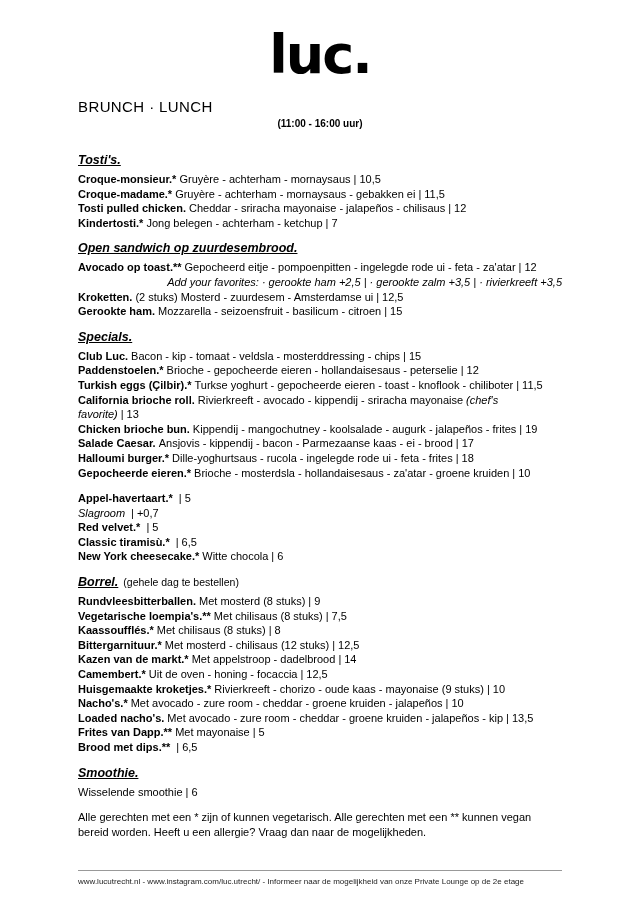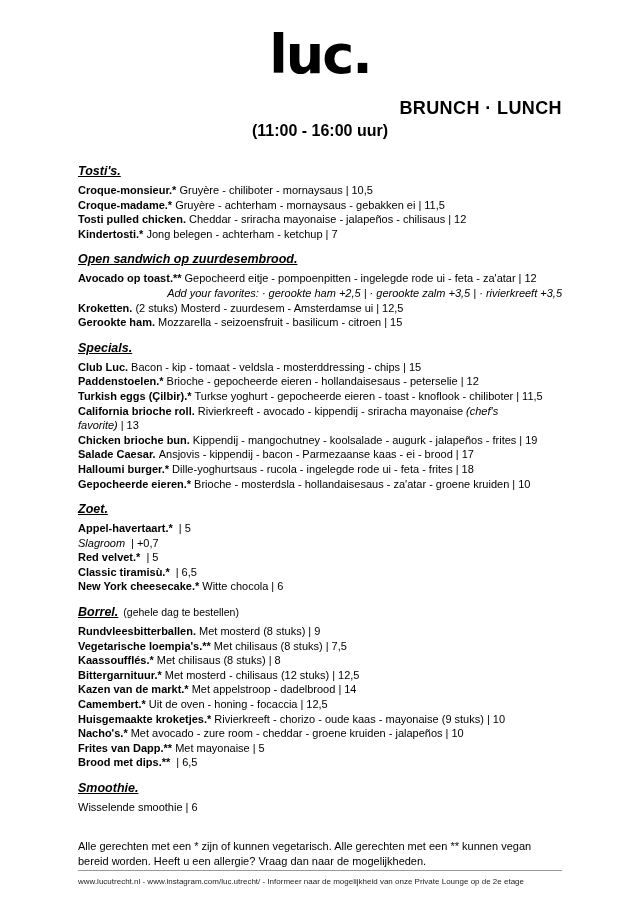--- a/index.html
+++ b/index.html
@@ -21,30 +21,30 @@
   .logo {
     text-align: center;
     font-family: "DejaVu Sans", sans-serif;
     font-weight: bold;
     font-size: 54px;
     line-height: 1;
     letter-spacing: -2px;
     margin-top: 6px;
   }
   .title {
-    text-align: right;
-    font-weight: bold;
-    font-size: 18px;
+    text-align: left;
+    font-weight: normal;
+    font-size: 15px;
     letter-spacing: 0.4px;
     margin-top: 16px;
   }
   .subtitle {
     text-align: center;
     font-weight: bold;
-    font-size: 16px;
+    font-size: 10px;
     margin-top: 3px;
   }
   .sections { margin-top: 16px; }
   .menu-section { margin-bottom: 11px; margin-top: 8px; }
   .section-heading {
     font-size: 12.5px;
     font-weight: bold;
     font-style: italic;
     line-height: 15px;
     margin: 0 0 4px 0;
@@ -64,21 +64,21 @@
   .item-name { font-weight: bold; margin-right: 3px; }
   .item-desc { font-weight: normal; }
   .item-desc-note { font-style: italic; margin-left: 3px; }
   .item-sep { margin: 0 3px; }
   .item-price { font-weight: normal; }
   .item-note { font-style: italic; text-align: right; }
   .item-italic .item-name { font-weight: normal; font-style: italic; }
   .legend {
     font-size: 11px;
     line-height: 15px;
-    margin: 13px 0 0 0;
+    margin: 0 0 0 0;
   }
   .footer { margin-top: auto; }
   .footer-rule {
     border: none;
     border-top: 1px solid #999999;
     margin: 0 0 6px 0;
   }
   .footer-text {
     font-size: 8px;
     color: #222222;
@@ -92,21 +92,21 @@
 <div class="page">
 
   <div class="logo">luc.</div>
 
   <div class="title">BRUNCH · LUNCH</div>
   <div class="subtitle">(11:00 - 16:00 uur)</div>
 
   <div class="sections" id="sections">
       <section class="menu-section">
         <h2 class="section-heading"><span class="heading-text">Tosti's.</span></h2>
-        <div class="menu-item"><span class="item-name">Croque-monsieur.*</span><span class="item-desc">Gruyère - chiliboter - mornaysaus</span><span class="item-sep">|</span><span class="item-price">10,5</span></div>
+        <div class="menu-item"><span class="item-name">Croque-monsieur.*</span><span class="item-desc">Gruyère - achterham - mornaysaus</span><span class="item-sep">|</span><span class="item-price">10,5</span></div>
         <div class="menu-item"><span class="item-name">Croque-madame.*</span><span class="item-desc">Gruyère - achterham - mornaysaus - gebakken ei</span><span class="item-sep">|</span><span class="item-price">11,5</span></div>
         <div class="menu-item"><span class="item-name">Tosti pulled chicken.</span><span class="item-desc">Cheddar - sriracha mayonaise - jalapeños - chilisaus</span><span class="item-sep">|</span><span class="item-price">12</span></div>
         <div class="menu-item"><span class="item-name">Kindertosti.*</span><span class="item-desc">Jong belegen - achterham - ketchup</span><span class="item-sep">|</span><span class="item-price">7</span></div>
       </section>
       <section class="menu-section">
         <h2 class="section-heading"><span class="heading-text">Open sandwich op zuurdesembrood.</span></h2>
         <div class="menu-item"><span class="item-name">Avocado op toast.**</span><span class="item-desc">Gepocheerd eitje - pompoenpitten - ingelegde rode ui - feta - za'atar</span><span class="item-sep">|</span><span class="item-price">12</span></div>
         <div class="menu-item item-note">Add your favorites: · gerookte ham +2,5 | · gerookte zalm +3,5 | · rivierkreeft +3,5</div>
         <div class="menu-item"><span class="item-name">Kroketten.</span><span class="item-desc">(2 stuks) Mosterd - zuurdesem - Amsterdamse ui</span><span class="item-sep">|</span><span class="item-price">12,5</span></div>
         <div class="menu-item"><span class="item-name">Gerookte ham.</span><span class="item-desc">Mozzarella - seizoensfruit - basilicum - citroen</span><span class="item-sep">|</span><span class="item-price">15</span></div>
@@ -116,37 +116,37 @@
         <div class="menu-item"><span class="item-name">Club Luc.</span><span class="item-desc">Bacon - kip - tomaat - veldsla - mosterddressing - chips</span><span class="item-sep">|</span><span class="item-price">15</span></div>
         <div class="menu-item"><span class="item-name">Paddenstoelen.*</span><span class="item-desc">Brioche - gepocheerde eieren - hollandaisesaus - peterselie</span><span class="item-sep">|</span><span class="item-price">12</span></div>
         <div class="menu-item"><span class="item-name">Turkish eggs (Çilbir).*</span><span class="item-desc">Turkse yoghurt - gepocheerde eieren - toast - knoflook - chiliboter</span><span class="item-sep">|</span><span class="item-price">11,5</span></div>
         <div class="menu-item"><span class="item-name">California brioche roll.</span><span class="item-desc">Rivierkreeft - avocado - kippendij - sriracha mayonaise</span><span class="item-desc-note">(chef's favorite)</span><span class="item-sep">|</span><span class="item-price">13</span></div>
         <div class="menu-item"><span class="item-name">Chicken brioche bun.</span><span class="item-desc">Kippendij - mangochutney - koolsalade - augurk - jalapeños - frites</span><span class="item-sep">|</span><span class="item-price">19</span></div>
         <div class="menu-item"><span class="item-name">Salade Caesar.</span><span class="item-desc">Ansjovis - kippendij - bacon - Parmezaanse kaas - ei - brood</span><span class="item-sep">|</span><span class="item-price">17</span></div>
         <div class="menu-item"><span class="item-name">Halloumi burger.*</span><span class="item-desc">Dille-yoghurtsaus - rucola - ingelegde rode ui - feta - frites</span><span class="item-sep">|</span><span class="item-price">18</span></div>
         <div class="menu-item"><span class="item-name">Gepocheerde eieren.*</span><span class="item-desc">Brioche - mosterdsla - hollandaisesaus - za'atar - groene kruiden</span><span class="item-sep">|</span><span class="item-price">10</span></div>
       </section>
       <section class="menu-section">
-        <h2 class="section-heading"><span class="heading-text">Zoet.</span></h2>
         <div class="menu-item"><span class="item-name">Appel-havertaart.*</span><span class="item-sep">|</span><span class="item-price">5</span></div>
         <div class="menu-item item-italic"><span class="item-name">Slagroom</span><span class="item-sep">|</span><span class="item-price">+0,7</span></div>
         <div class="menu-item"><span class="item-name">Red velvet.*</span><span class="item-sep">|</span><span class="item-price">5</span></div>
         <div class="menu-item"><span class="item-name">Classic tiramisù.*</span><span class="item-sep">|</span><span class="item-price">6,5</span></div>
         <div class="menu-item"><span class="item-name">New York cheesecake.*</span><span class="item-desc">Witte chocola</span><span class="item-sep">|</span><span class="item-price">6</span></div>
       </section>
       <section class="menu-section">
         <h2 class="section-heading"><span class="heading-text">Borrel.</span><span class="heading-note">(gehele dag te bestellen)</span></h2>
         <div class="menu-item"><span class="item-name">Rundvleesbitterballen.</span><span class="item-desc">Met mosterd (8 stuks)</span><span class="item-sep">|</span><span class="item-price">9</span></div>
         <div class="menu-item"><span class="item-name">Vegetarische loempia's.**</span><span class="item-desc">Met chilisaus (8 stuks)</span><span class="item-sep">|</span><span class="item-price">7,5</span></div>
         <div class="menu-item"><span class="item-name">Kaassoufflés.*</span><span class="item-desc">Met chilisaus (8 stuks)</span><span class="item-sep">|</span><span class="item-price">8</span></div>
         <div class="menu-item"><span class="item-name">Bittergarnituur.*</span><span class="item-desc">Met mosterd - chilisaus (12 stuks)</span><span class="item-sep">|</span><span class="item-price">12,5</span></div>
         <div class="menu-item"><span class="item-name">Kazen van de markt.*</span><span class="item-desc">Met appelstroop - dadelbrood</span><span class="item-sep">|</span><span class="item-price">14</span></div>
         <div class="menu-item"><span class="item-name">Camembert.*</span><span class="item-desc">Uit de oven - honing - focaccia</span><span class="item-sep">|</span><span class="item-price">12,5</span></div>
         <div class="menu-item"><span class="item-name">Huisgemaakte kroketjes.*</span><span class="item-desc">Rivierkreeft - chorizo - oude kaas - mayonaise (9 stuks)</span><span class="item-sep">|</span><span class="item-price">10</span></div>
         <div class="menu-item"><span class="item-name">Nacho's.*</span><span class="item-desc">Met avocado - zure room - cheddar - groene kruiden - jalapeños</span><span class="item-sep">|</span><span class="item-price">10</span></div>
+        <div class="menu-item"><span class="item-name">Loaded nacho's.</span><span class="item-desc">Met avocado - zure room - cheddar - groene kruiden - jalapeños - kip</span><span class="item-sep">|</span><span class="item-price">13,5</span></div>
         <div class="menu-item"><span class="item-name">Frites van Dapp.**</span><span class="item-desc">Met mayonaise</span><span class="item-sep">|</span><span class="item-price">5</span></div>
         <div class="menu-item"><span class="item-name">Brood met dips.**</span><span class="item-sep">|</span><span class="item-price">6,5</span></div>
       </section>
       <section class="menu-section">
         <h2 class="section-heading"><span class="heading-text">Smoothie.</span></h2>
         <div class="menu-item"><span class="item-desc">Wisselende smoothie</span><span class="item-sep">|</span><span class="item-price">6</span></div>
       </section>
     </div>
 
   <p class="legend">Alle gerechten met een * zijn of kunnen vegetarisch. Alle gerechten met een ** kunnen vegan bereid worden. Heeft u een allergie? Vraag dan naar de mogelijkheden.</p>

